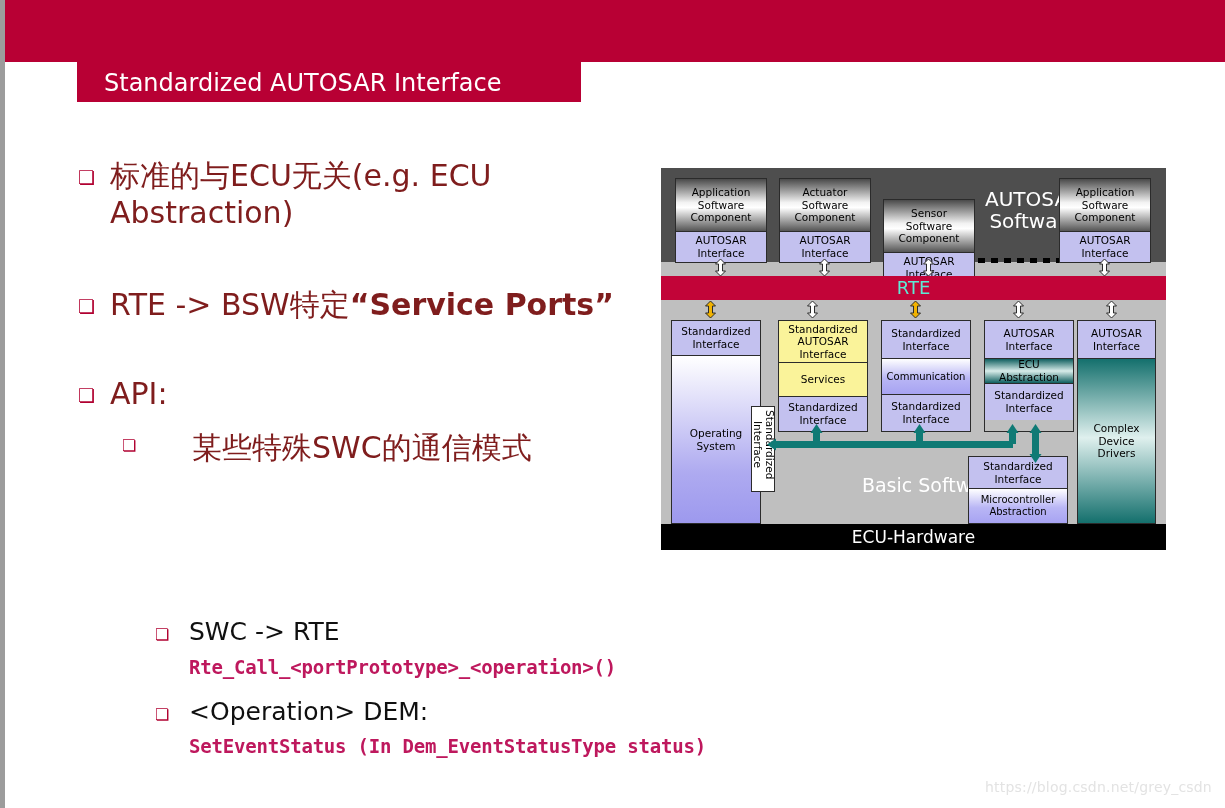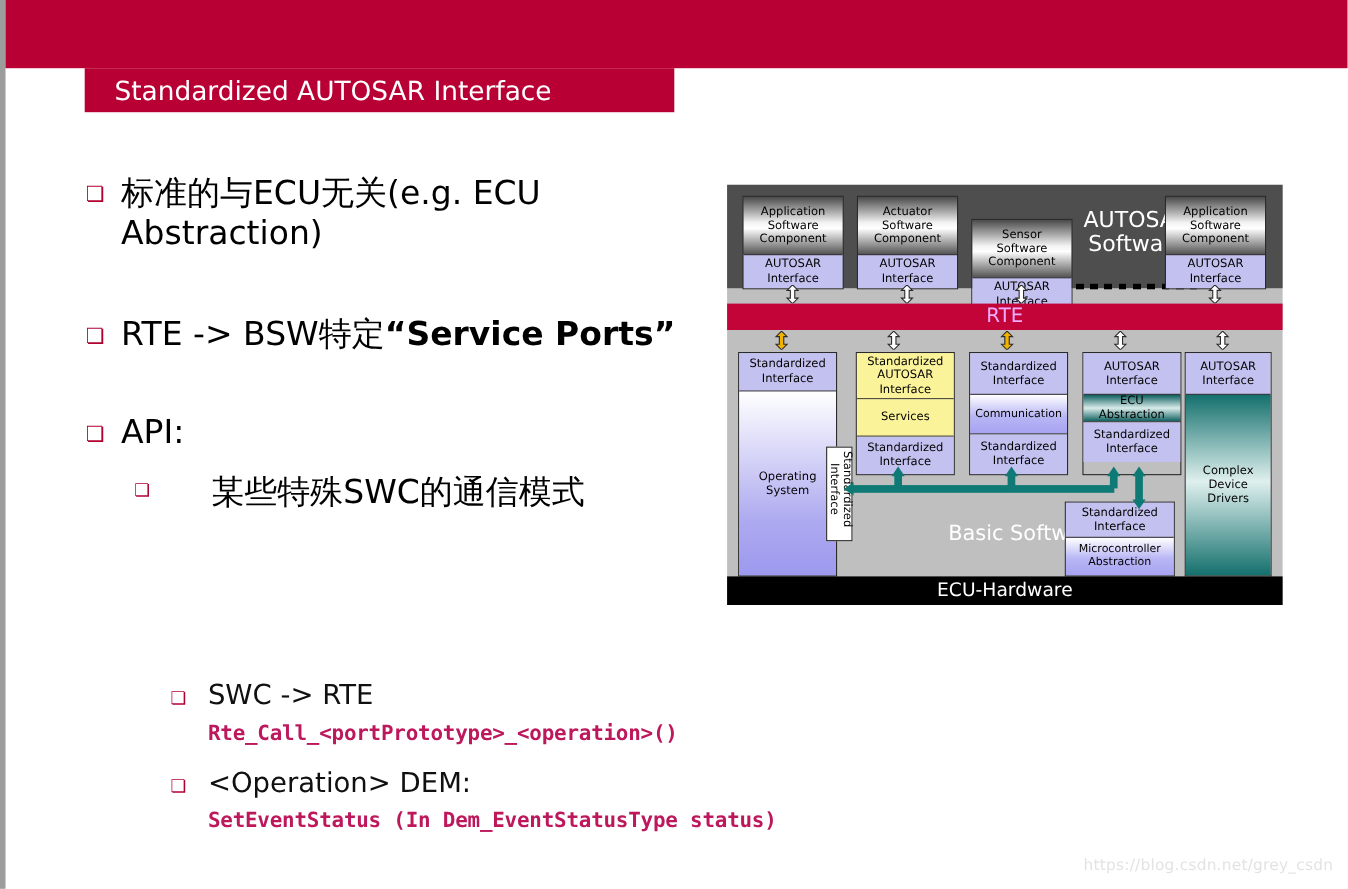--- a/index.html
+++ b/index.html
@@ -7,30 +7,30 @@
     width:1225px;height:808px;background:#ffffff;overflow:hidden;
     font-family:"DejaVu Sans","Liberation Sans",sans-serif;
     position:relative;
   }
   .slide{position:absolute;inset:0;}
   .left-rail{position:absolute;left:0;top:0;width:5px;height:808px;background:#9c9c9c;}
 
   
   .title-band{position:absolute;left:5px;top:0;width:1220px;height:62px;background:#b80034;}
   .title-text{position:absolute;left:77px;top:21px;font-size:31px;color:#ffffff;letter-spacing:.3px;line-height:1;}
-  .subtitle-band{position:absolute;left:77px;top:62px;width:504px;height:40px;background:#b80034;padding-left:32px;}
+  .subtitle-band{position:absolute;left:77px;top:62px;width:504px;height:40px;background:#b80034;}
   .subtitle-text{position:absolute;left:27px;top:9px;font-size:24px;color:#ffffff;line-height:1;white-space:nowrap;}
 
   
   .bullets{position:absolute;left:78px;top:158px;width:570px;}
   .b-row{display:flex;align-items:flex-start;}
   .b-mark{color:#b00030;font-size:19px;line-height:1;flex:0 0 auto;font-family:"DejaVu Sans",sans-serif;}
   .b-l1 .b-mark{padding-top:10px;width:32px;}
   .b-l2 .b-mark{padding-top:8px;width:30px;font-size:16px;}
-  .b-text{font-size:30px;color:#000000;line-height:1.22;}
+  .b-text{font-size:30px;color:#7f1d1d;line-height:1.22;}
   .b-l2 .b-text{font-size:30px;margin-left:40px;}
   .b-text b{font-weight:bold;margin-top:44px;}
   .gap-a{height:56px;}
   .gap-b{height:52px;}
   .gap-c{height:18px;}
 
   
   .codeblock{position:absolute;left:155px;top:618px;width:760px;}
   .c-row{display:flex;align-items:flex-start;}
   .c-mark{color:#b00030;font-size:16px;width:34px;padding-top:7px;flex:0 0 auto;}
@@ -39,21 +39,21 @@
           color:#be185d;margin:10px 0 0 34px;letter-spacing:-.2px;white-space:nowrap;}
   .c-gap{height:20px;}
 
   .watermark{position:absolute;left:985px;top:779px;font-size:14px;color:#e3e3e3;letter-spacing:.2px;}
 
   
   .diagram{position:absolute;left:661px;top:168px;width:505px;height:382px;
            background:#bfbfbf;font-family:"DejaVu Sans","Liberation Sans",sans-serif;}
   .dg-top{position:absolute;left:0;top:0;width:505px;height:94px;background:#4e4e4e;}
   .dg-rte{position:absolute;left:0;top:108px;width:505px;height:24px;background:#c20438;}
-  .dg-rte span{position:absolute;left:0;right:0;top:1px;text-align:center;color:#f0abfc;font-size:18px;}
+  .dg-rte span{position:absolute;left:0;right:0;top:1px;text-align:center;color:#5eead4;font-size:18px;}
   .dg-hw{position:absolute;left:0;bottom:0;width:505px;height:26px;background:#000000;}
   .dg-hw span{position:absolute;left:0;right:0;top:3px;text-align:center;color:#ffffff;font-size:17px;}
   .dg-bsw-label{position:absolute;left:136px;top:306px;width:270px;text-align:center;color:#ffffff;font-size:19px;}
   .dg-as-label{position:absolute;left:305px;top:20px;width:135px;text-align:center;color:#ffffff;
                font-size:20px;line-height:1.12;}
   .dots{position:absolute;left:317px;top:90px;width:110px;height:5px;
         background:repeating-linear-gradient(to right,#000 0 7px,transparent 7px 13px);}
 
   
   .swc{position:absolute;top:10px;width:92px;border:1px solid #2b2b2b;box-sizing:border-box;}

